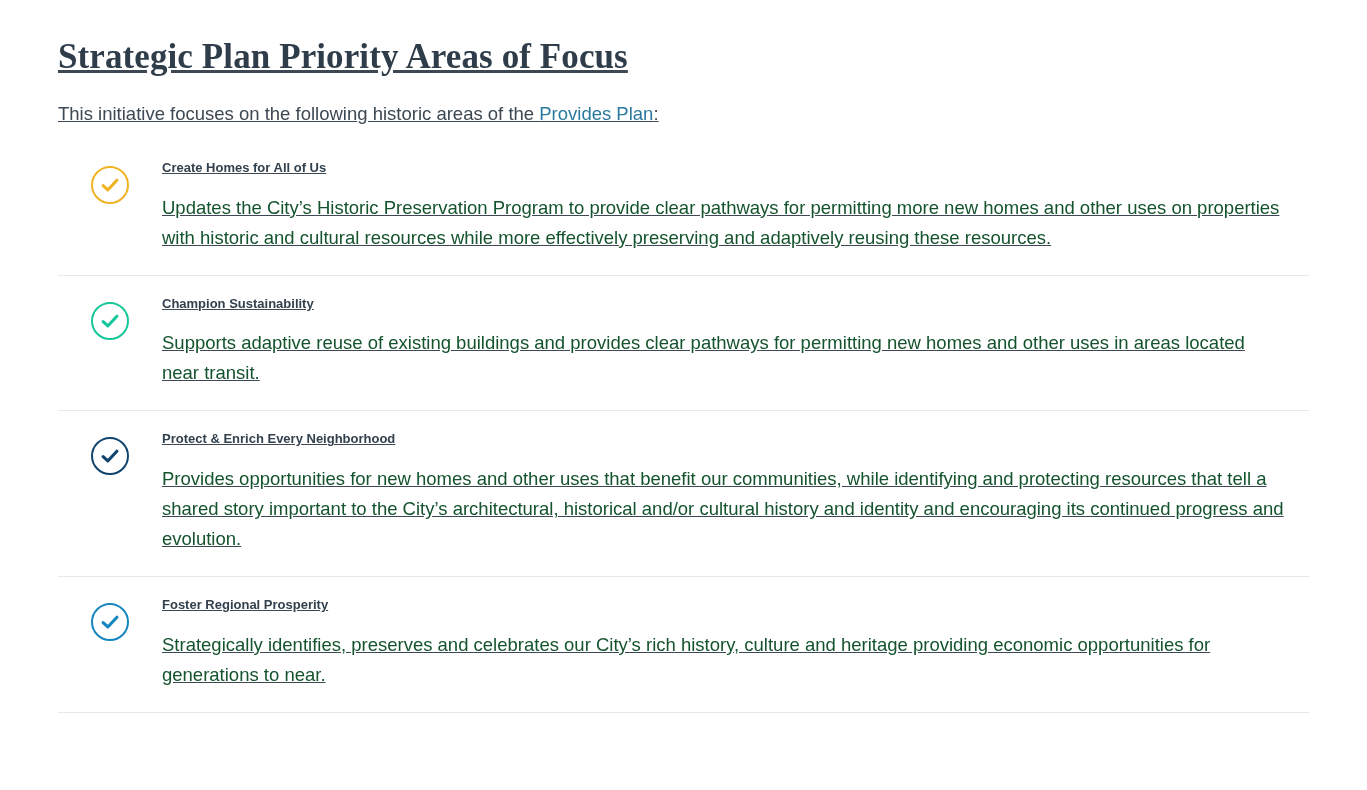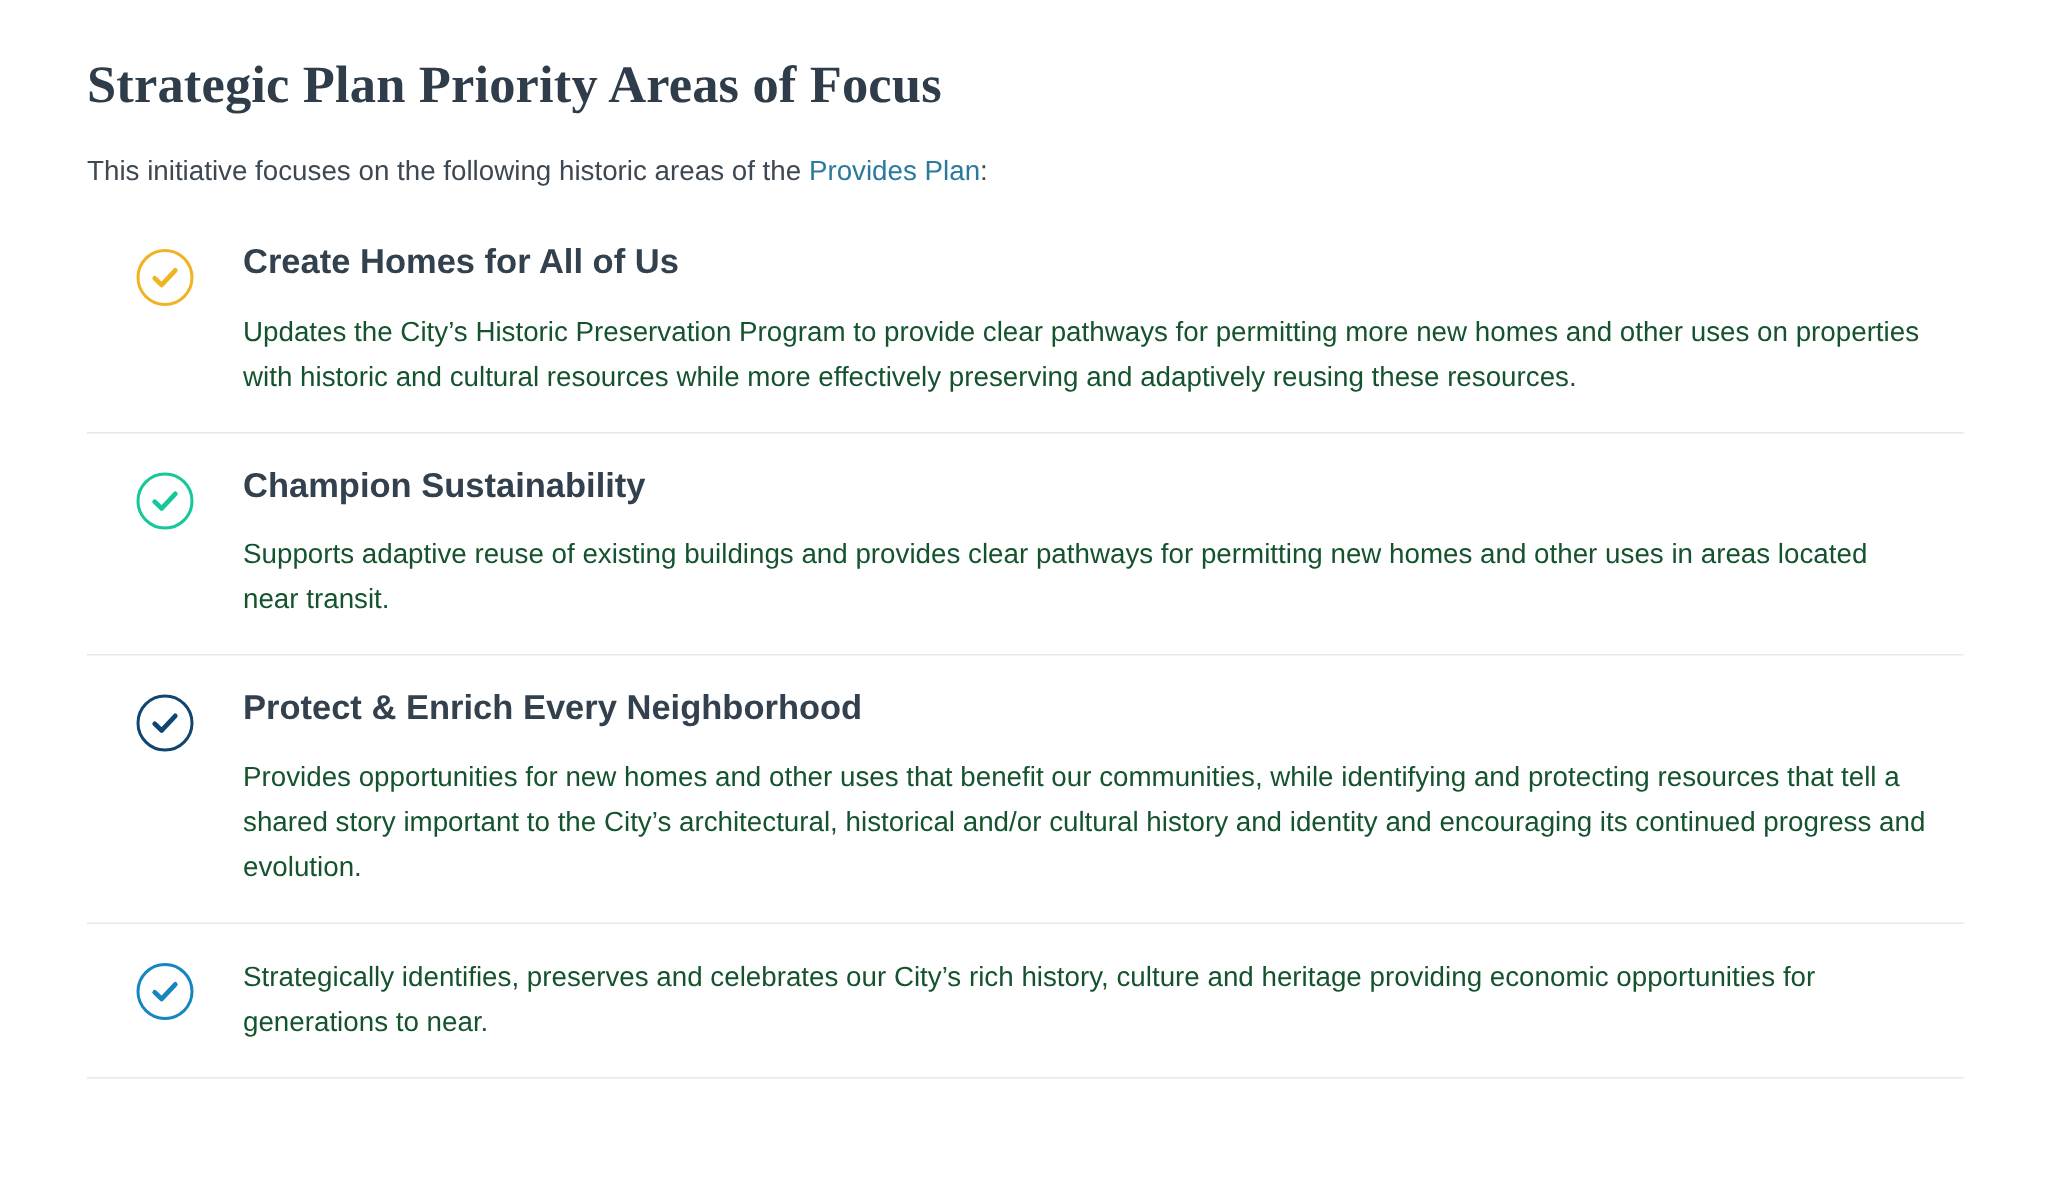--- a/index.html
+++ b/index.html
@@ -11,20 +11,21 @@
     width: 1367px;
     height: 790px;
     font-family: "Liberation Sans", sans-serif;
     color: #3d4852;
     -webkit-font-smoothing: antialiased;
   }
   .page {
     padding: 36px 58px 0 58px;
     box-sizing: border-box;
     width: 1367px;
+    text-decoration: underline;
   }
   h1.page-title {
     font-family: "Liberation Serif", serif;
     font-size: 35px;
     line-height: 1.2;
     font-weight: 700;
     color: #2f3d4a;
     margin: 0 0 22px 0;
     letter-spacing: 0.1px;
   }
@@ -70,21 +71,21 @@
     box-sizing: border-box;
   }
   .check-circle svg {
     display: block;
   }
   .text-cell {
     flex: 1 1 auto;
     padding-right: 22px;
   }
   .focus-heading {
-    font-size: 23px;
+    font-size: 13px;
     font-weight: 700;
     color: #33414e;
     margin: 0 0 16px 0;
     line-height: 1.3;
   }
   .focus-desc {
     font-size: 18.5px;
     line-height: 1.62;
     color: #14532d;
     margin: 0;
@@ -146,18 +147,19 @@
 
     <li class="focus-item">
       <div class="icon-cell">
         <span class="check-circle" id="circle-3" style="border-color: rgb(22, 134, 192);">
           <svg width="22" height="22" viewBox="0 0 24 24" aria-hidden="true">
             <path id="chk-3" d="M4.5 12.6 L9.6 17.4 L19.5 6.8" fill="none" stroke="#1686c0" stroke-width="3.4" stroke-linecap="round" stroke-linejoin="round"></path>
           </svg>
         </span>
       </div>
       <div class="text-cell">
+        <div class="focus-heading">Foster Regional Prosperity</div>
         <p class="focus-desc">Strategically identifies, preserves and celebrates our City’s rich history, culture and heritage providing economic opportunities for generations to near.</p>
       </div>
     </li>
 
   </ul>
 </div>
 
 </body></html>

